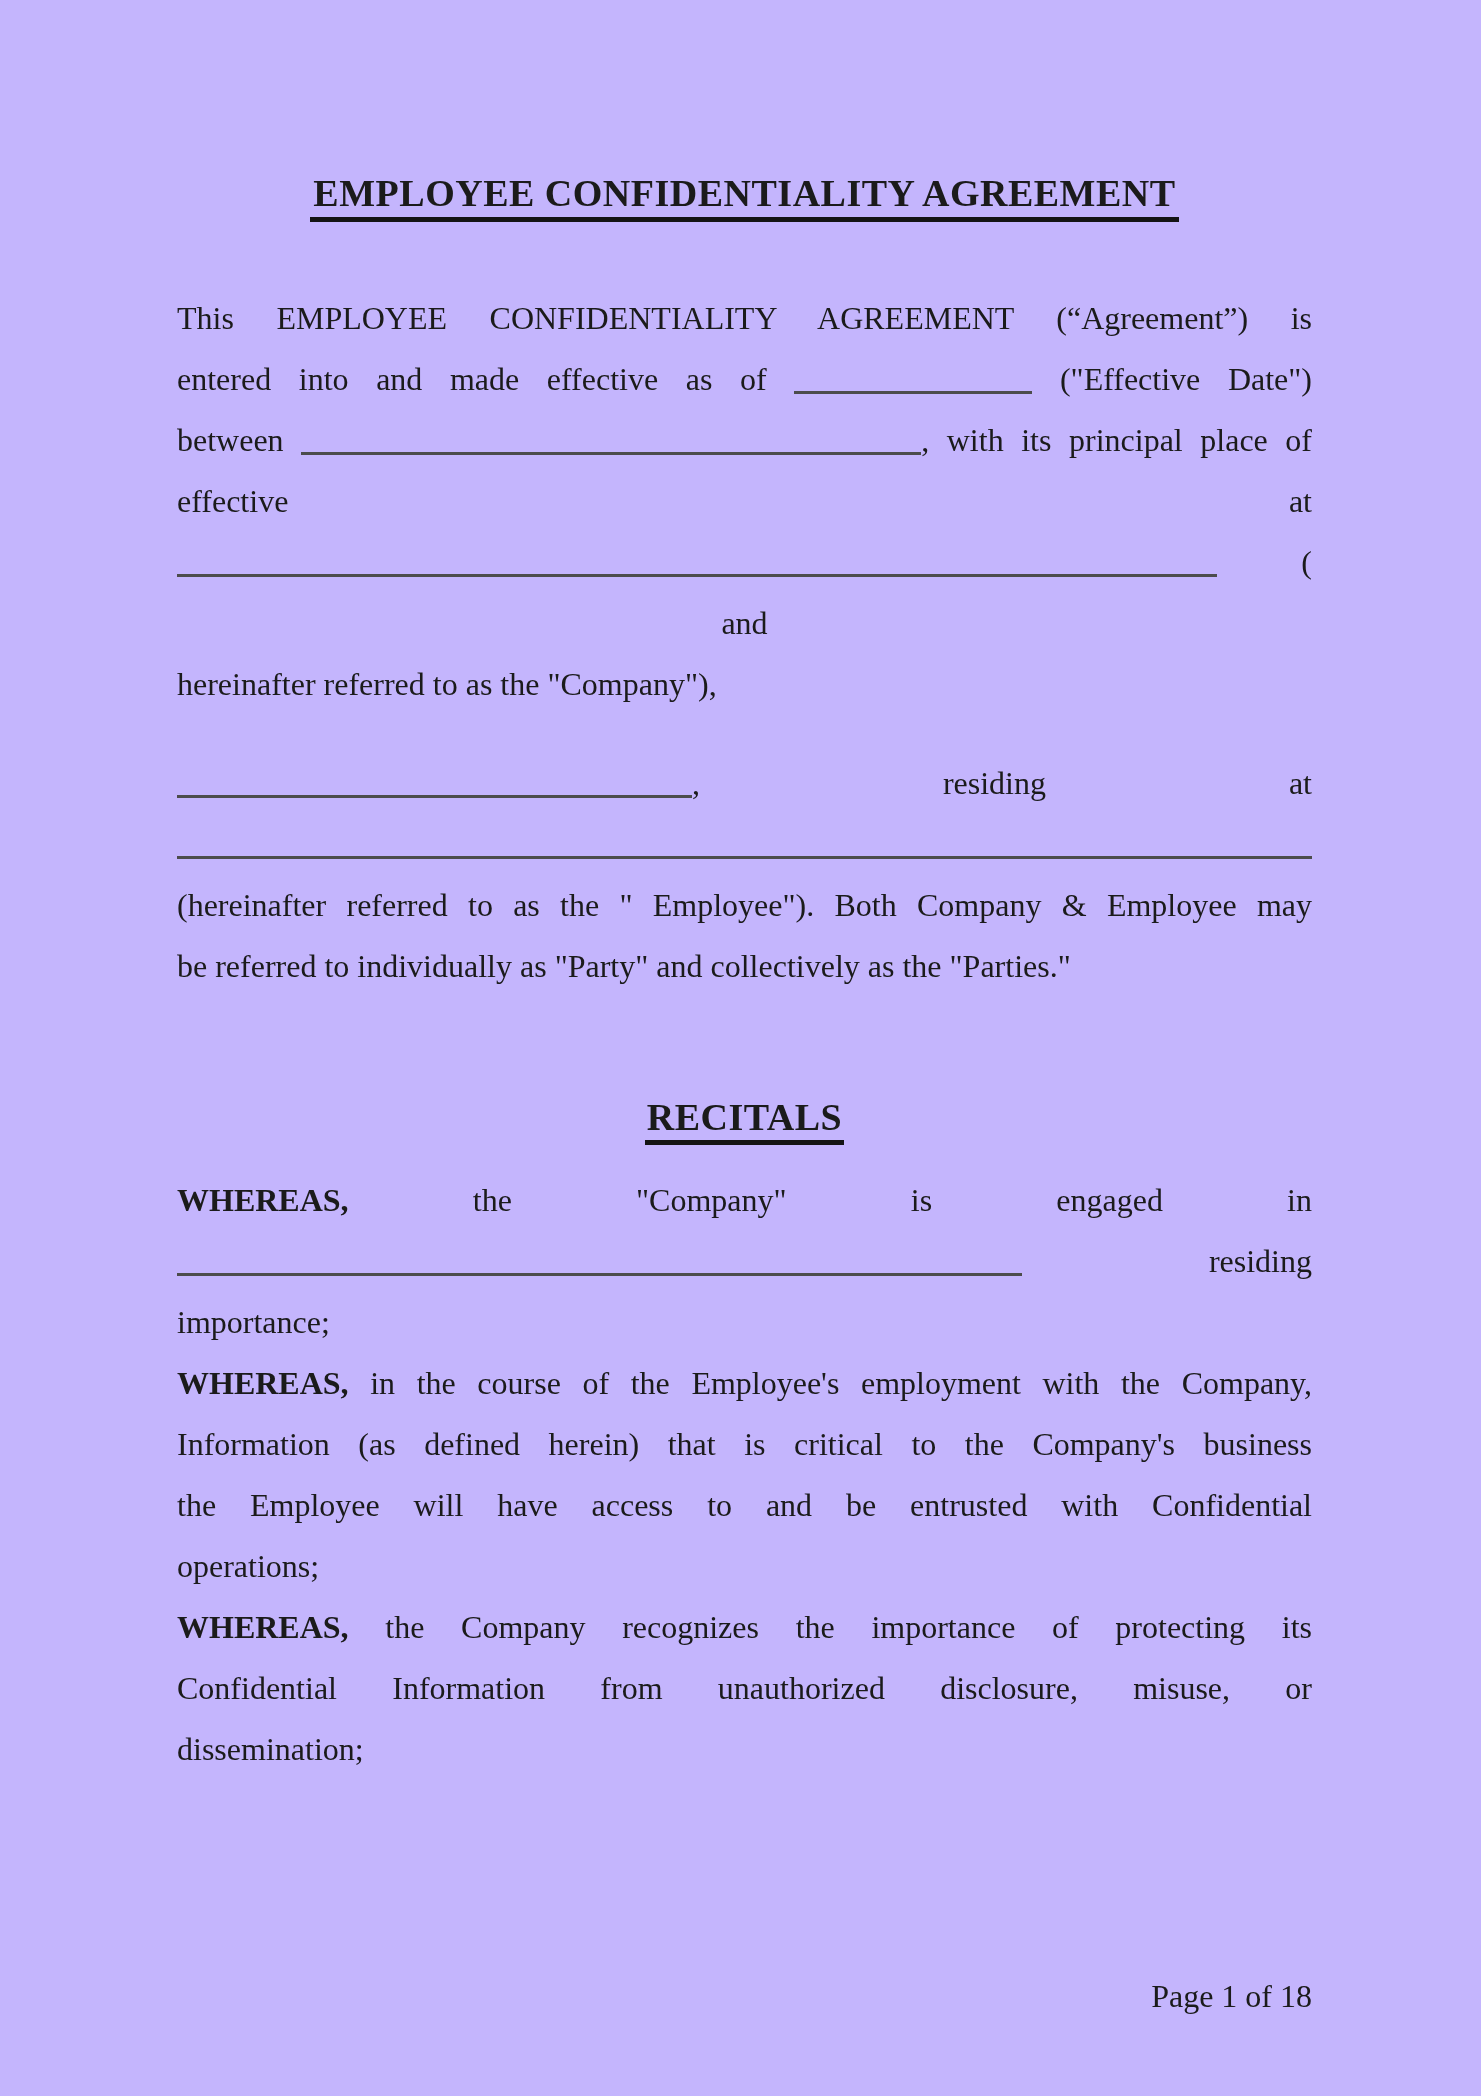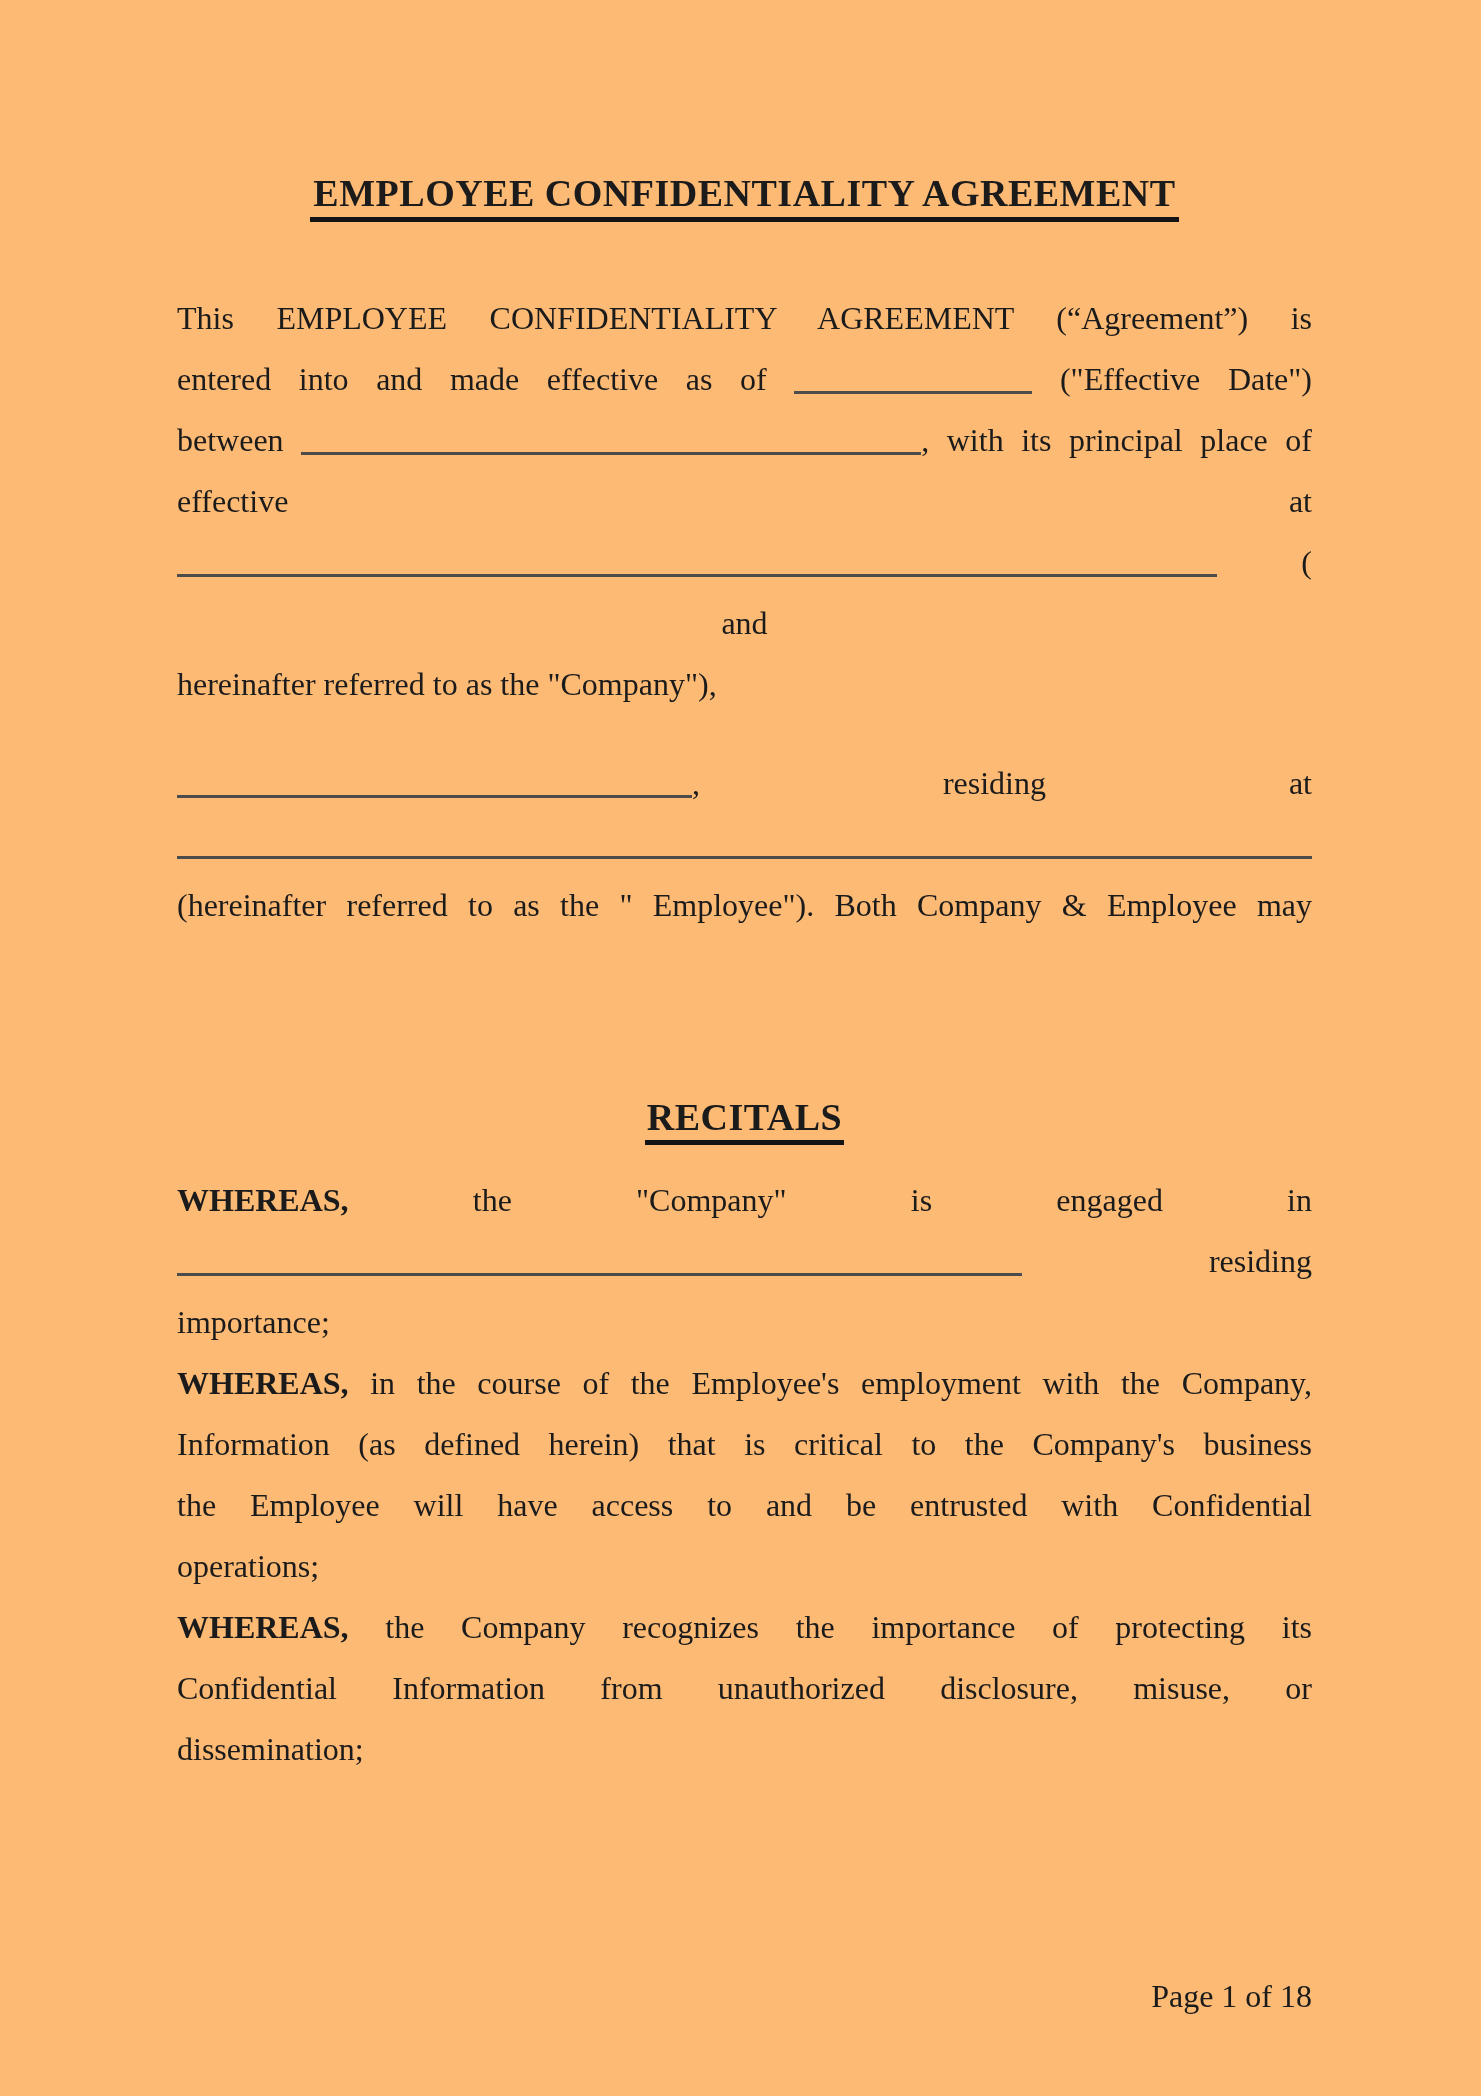--- a/index.html
+++ b/index.html
@@ -3,21 +3,21 @@
 <meta charset="utf-8">
 <style>
   html, body { margin: 0; padding: 0; background: #ffffff; }
   body {
     width: 1481px; height: 2096px;
     position: relative;
     font-family: "Liberation Serif", "DejaVu Serif", serif;
     color: #1b1b1b;
     overflow: hidden;
   }
-  .sheet { position: absolute; inset: 0; background: #fdba74; }
+  .sheet { position: absolute; inset: 0; background: #c4b5fd; }
 
   .title-row {
     position: absolute; top: 168px; left: 177px; width: 1135px;
     text-align: center; line-height: 50px;
   }
   .doc-title {
     font-size: 38px; font-weight: bold; letter-spacing: 0.5px;
     border-bottom: 5px solid #141414; padding: 0 3px 3px 3px;
     white-space: nowrap;
   }
@@ -77,20 +77,21 @@
     <div class="line center">and</div>
 
     <div class="line">hereinafter referred to as the "Company"),</div>
 
     <div class="line jl extra-gap"><span class="blank" style="width:515px"></span><span>, residing at</span></div>
 
     <div class="line"><span class="blank" style="width:100%"></span></div>
 
     <div class="line jl">(hereinafter referred to as the " Employee"). Both Company &amp; Employee may</div>
 
+    <div class="line">be referred to individually as "Party" and collectively as the "Parties."</div>
   </div>
 
   <div class="recitals">
     <div class="recitals-heading-row">
       <span class="recitals-heading">RECITALS</span>
     </div>
 
     <div class="line jl"><span class="b">WHEREAS,</span> <span>the "Company" is engaged in</span></div>
 
     <div class="line jl"><span class="blank" style="width:845px"></span> <span>residing</span></div>

